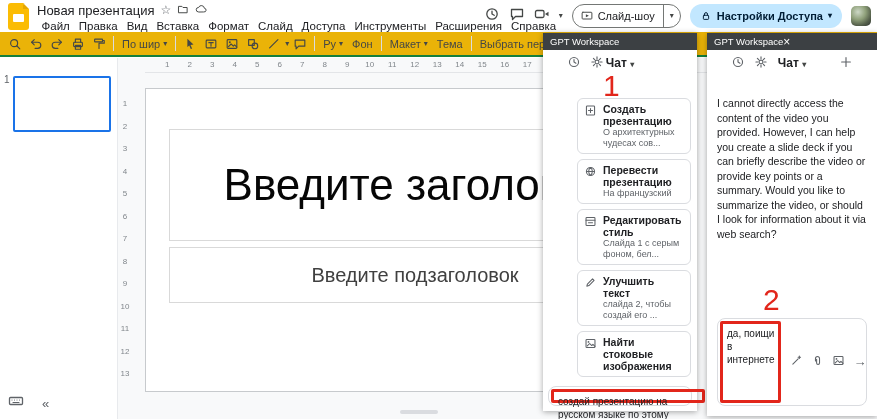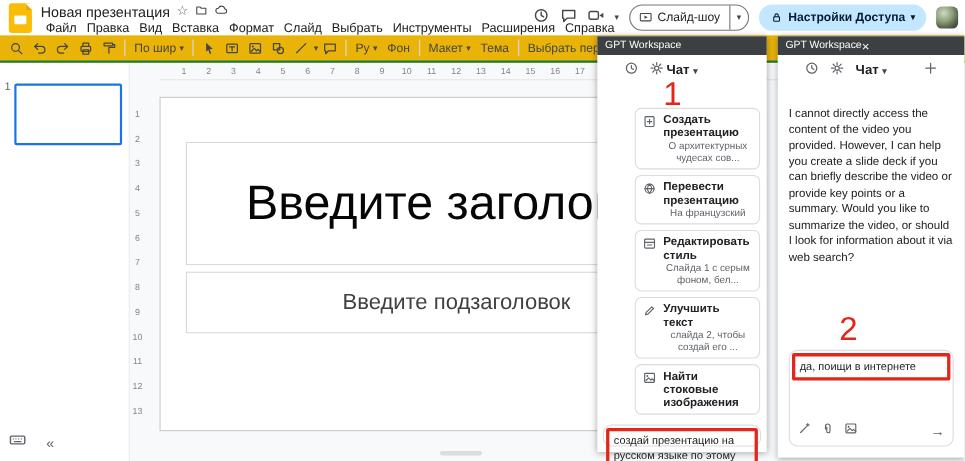--- a/index.html
+++ b/index.html
@@ -69,23 +69,23 @@
   .p-chat .caret{font-size:8px;}
   .p-plus{margin-left:auto;}
   .annot{position:absolute;color:#e2261b;font-size:30px;line-height:1;z-index:30;}
   .annot1{top:38px;left:60px;}
   .annot2{top:252px;left:56px;}
 
   .cards{margin-top:22px;padding-left:28px;}
   .card{display:flex;gap:6px;align-items:flex-start;border:1px solid #dadce0;border-radius:6px;margin:0 6px 5px;padding:4px 6px;background:#fff;}
   .card svg{width:13px;height:13px;flex:0 0 auto;margin-top:1px;}
   .card-title{font-size:10.5px;font-weight:bold;color:#202124;line-height:12px;}
-  .card-sub{font-size:9px;color:#5f6368;line-height:11px;text-align:center;}
-
-  .composer{margin:4px 5px 5px;border:1px solid #dadce0;border-radius:8px;display:flex;flex-direction:column;flex:1 1 auto;min-height:0;}
+  .card-sub{font-size:9px;color:#5f6368;line-height:11px;}
+
+  .composer{margin:4px 5px 5px;border:1px solid #dadce0;border-radius:8px;display:flex;flex-direction:row;flex:1 1 auto;min-height:0;}
   .p2-composer{position:absolute;left:5px;right:5px;bottom:5px;height:88px;}
   .redbox{border:3px solid #e2261b;border-radius:2px;margin:2px;padding:3px 4px;}
   .in-line{display:block;font-size:10px;line-height:13px;color:#202124;}
   .comp-spacer{flex:1 1 auto;}
   .comp-icons{display:flex;align-items:center;gap:8px;padding:5px 7px 6px;}
   .comp-icons svg{width:13px;height:13px;}
   .send{margin-left:auto;font-size:13px;color:#5f6368;line-height:1;}
 
   .p2-msg{margin:20px 10px 12px;font-size:10.5px;line-height:14.5px;color:#202124;}
 </style>
@@ -107,21 +107,21 @@
               <path d="M4.5 12a3 3 0 0 1 .3-6A4 4 0 0 1 12.5 7a2.5 2.5 0 0 1-.5 5z"></path>
             </svg></span>
       </div>
       <nav class="menubar">
           <span class="menu-item">Файл</span>
           <span class="menu-item">Правка</span>
           <span class="menu-item">Вид</span>
           <span class="menu-item">Вставка</span>
           <span class="menu-item">Формат</span>
           <span class="menu-item">Слайд</span>
-          <span class="menu-item">Выбрать</span>
+          <span class="menu-item">Доступа</span>
           <span class="menu-item">Инструменты</span>
           <span class="menu-item">Расширения</span>
           <span class="menu-item">Справка</span>
         </nav>
     </div>
     <div class="top-right">
       <span class="tr-ic"><svg class="st" viewBox="0 0 16 16">
             <circle cx="8" cy="8" r="5.2"></circle>
             <path d="M8 5.2V8l2.2 1.3"></path>
           </svg></span>

